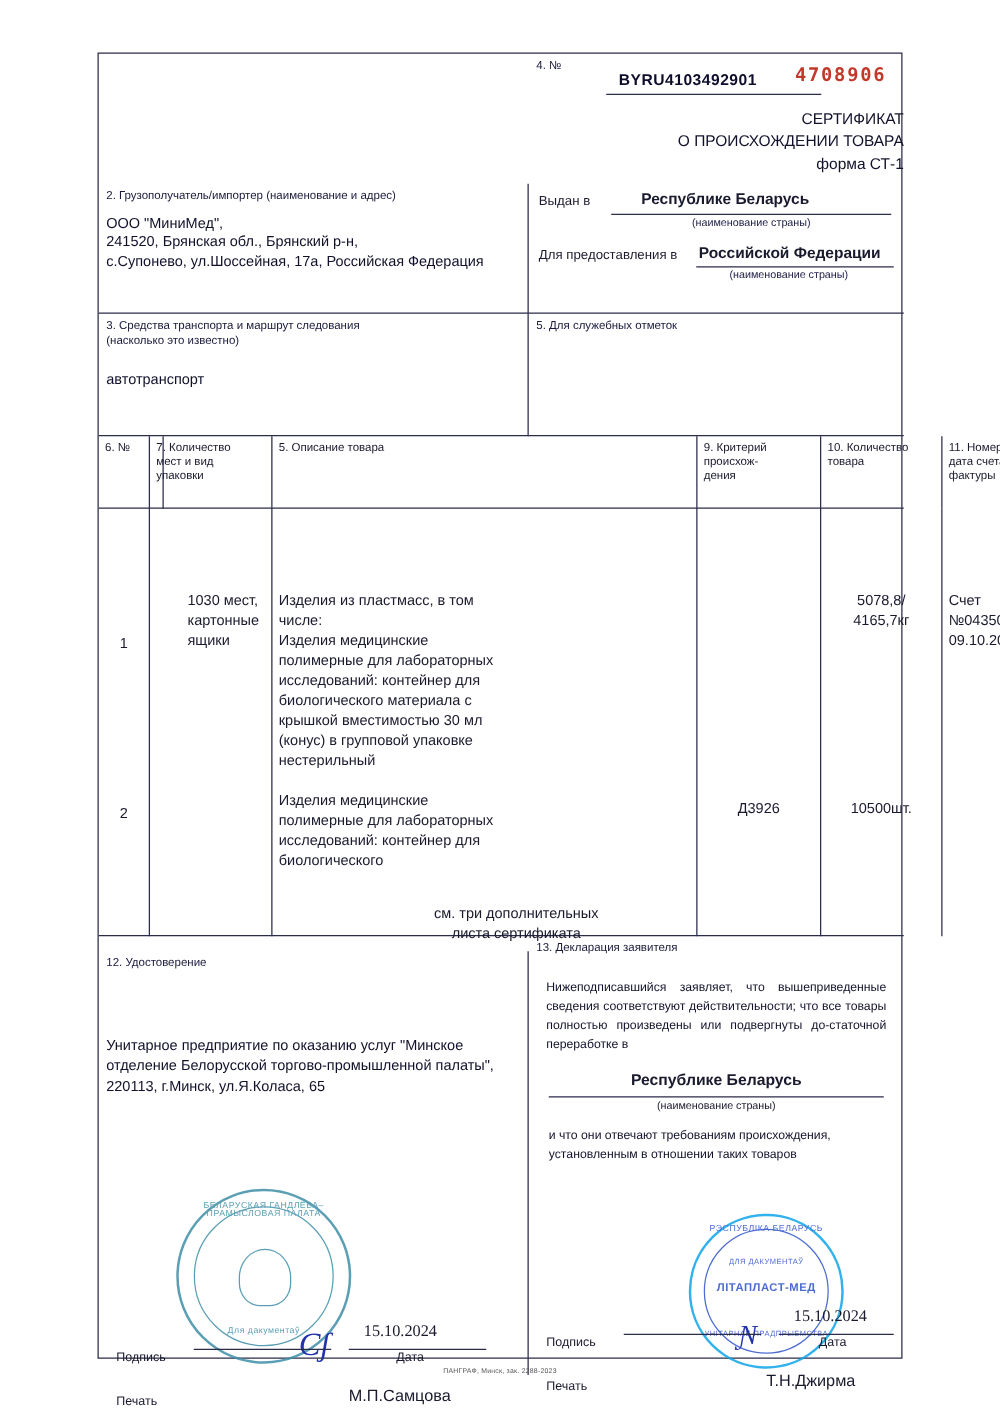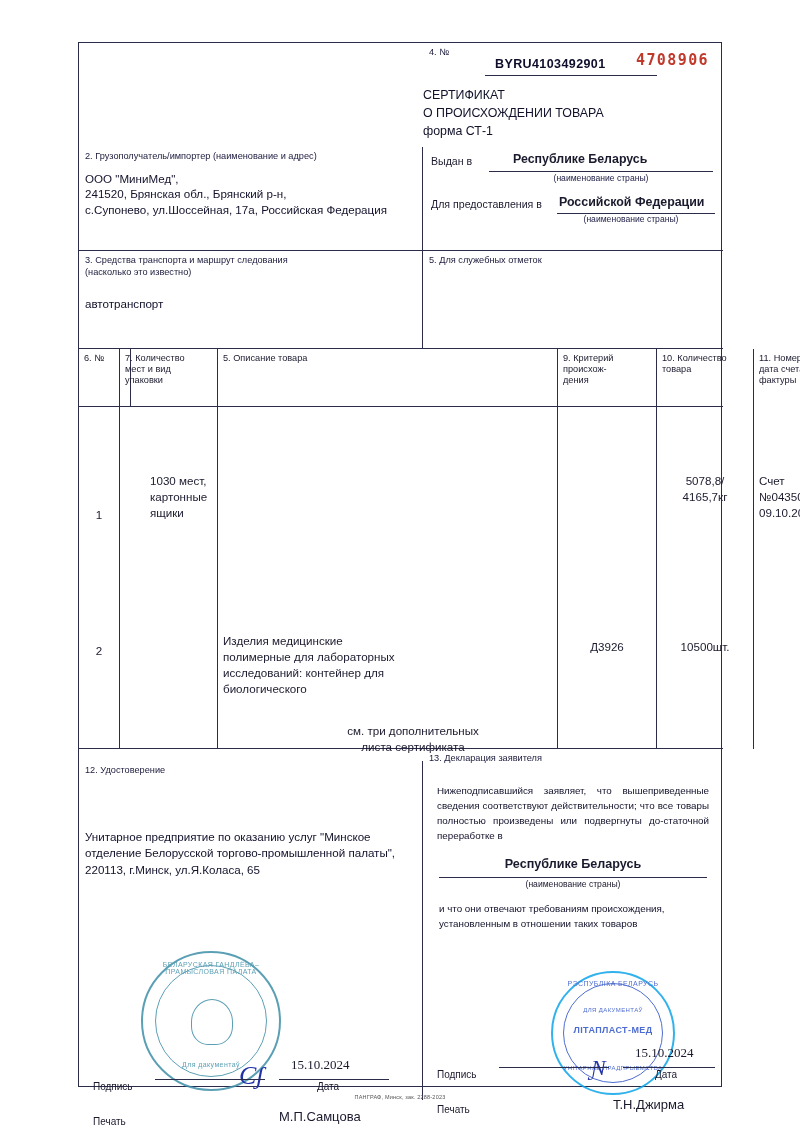--- a/index.html
+++ b/index.html
@@ -84,21 +84,21 @@
     position: absolute;
     left: 62px;
     top: 32px;
     width: 172px;
     border-bottom: 1px solid #2b2b4a;
   }
   .title {
     position: absolute;
     left: 0; right: 0;
     top: 44px;
-    text-align: left;
+    text-align: right;
     font-size: 12.4px;
     line-height: 1.45;
     color: #11112b;
   }
   .issued-label {
     position: absolute;
     left: 8px; top: 112px;
     font-size: 10.6px;
   }
   .issued-val {
@@ -302,20 +302,22 @@
       <div style="position:absolute; left:40px; top:0; height:342px; border-left:1px solid #2b2b4a;"></div>
       <div style="position:absolute; left:138px; top:0; height:342px; border-left:1px solid #2b2b4a;"></div>
       <div style="position:absolute; left:478px; top:0; height:342px; border-left:1px solid #2b2b4a;"></div>
       <div style="position:absolute; left:577px; top:0; height:342px; border-left:1px solid #2b2b4a;"></div>
       <div style="position:absolute; left:674px; top:0; height:342px; border-left:1px solid #2b2b4a;"></div>
 
       <div class="tdcell center" style="left:0; top:96px; width:40px;">1</div>
       <div class="tdcell" style="left:41px; top:62px; width:97px; white-space:pre-line;margin-left:25px;">1030 мест,
 картонные
 ящики</div>
+      <div class="tdcell" style="left:139px; top:62px; width:200px; white-space:pre-line;">Изделия из пластмасс, в том числе:
+Изделия медицинские полимерные для лабораторных исследований: контейнер для биологического материала с крышкой вместимостью 30 мл (конус) в групповой упаковке нестерильный</div>
       <div class="tdcell center" style="left:479px; top:62px; width:98px;"></div>
       <div class="tdcell center" style="left:578px; top:62px; width:96px; white-space:pre-line;">5078,8/
 4165,7кг</div>
       <div class="tdcell" style="left:675px; top:62px; width:100px; white-space:pre-line;">Счет
 №043505 от
 09.10.2024</div>
 
       <div class="tdcell center" style="left:0; top:232px; width:40px;">2</div>
       <div class="tdcell" style="left:41px; top:232px; width:97px; white-space:pre-line;"></div>
       <div class="tdcell" style="left:139px; top:222px; width:200px; white-space:pre-line;">Изделия медицинские полимерные для лабораторных исследований: контейнер для биологического</div>

